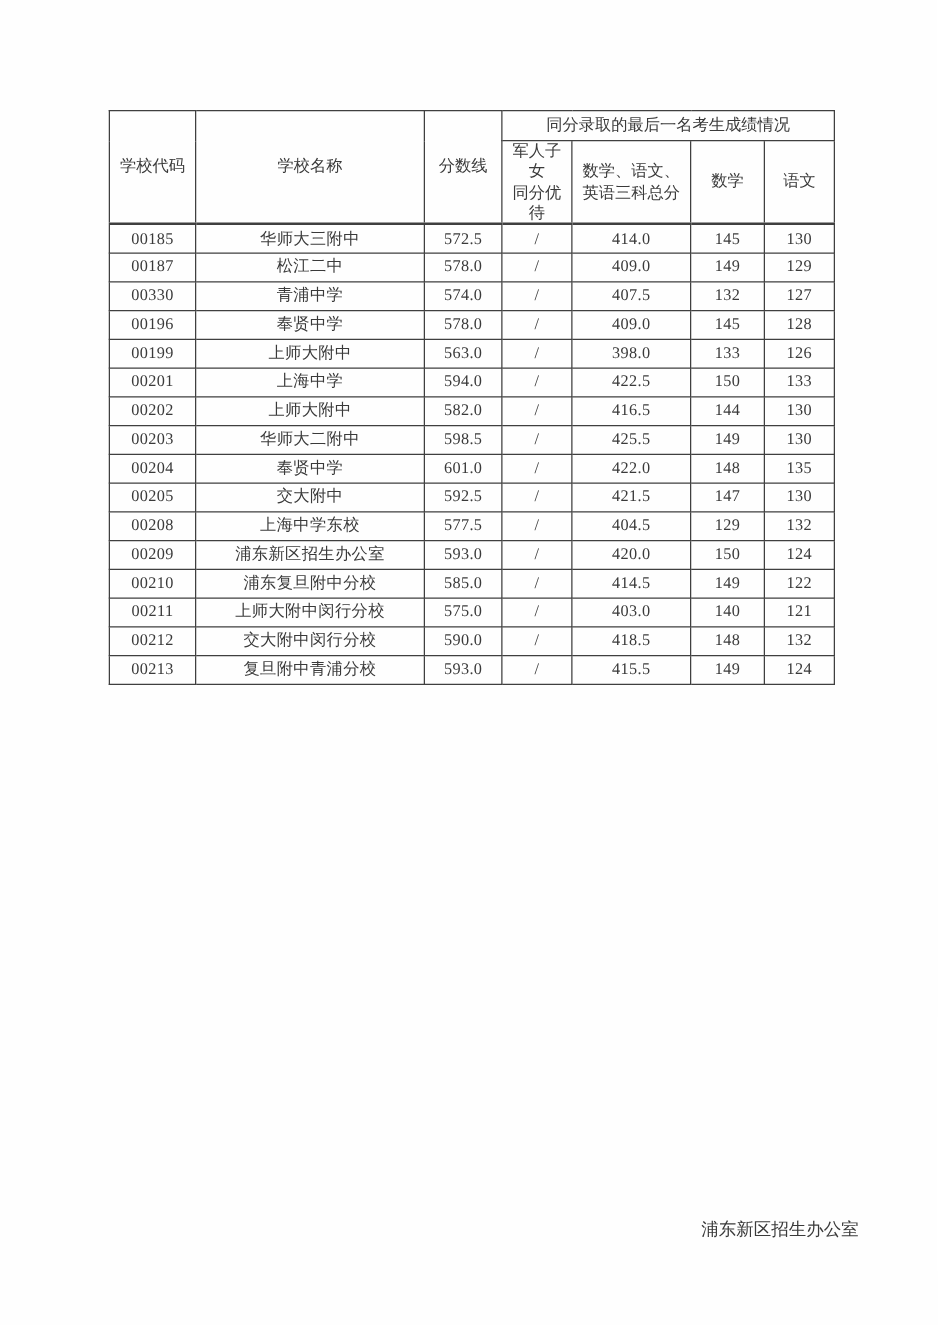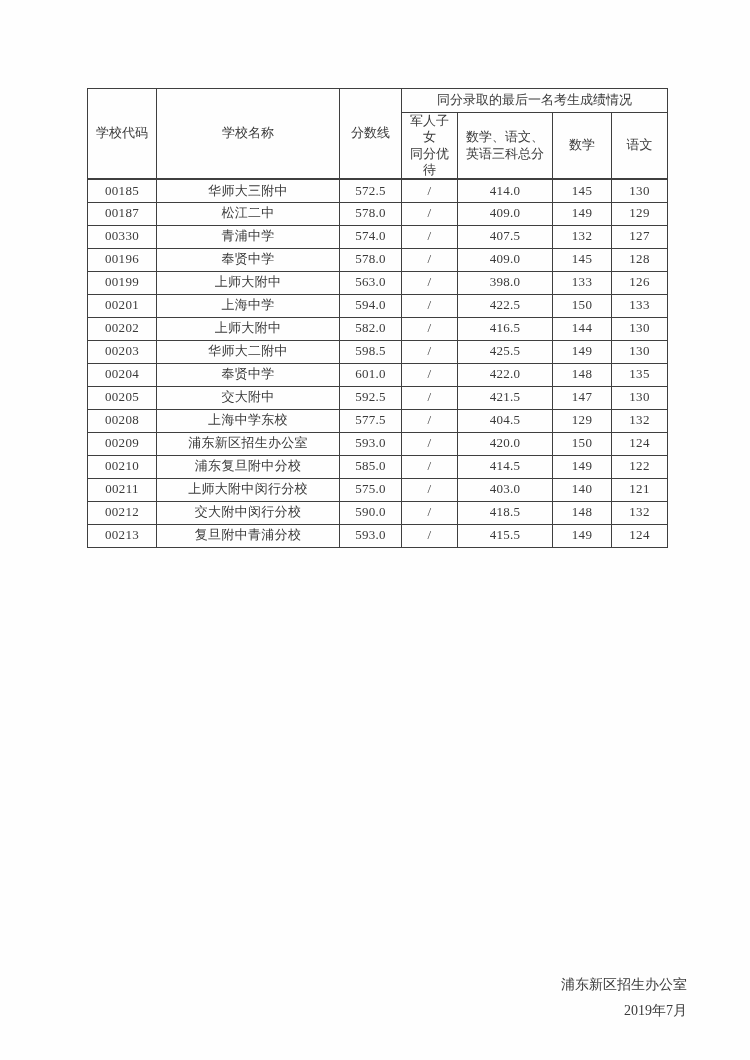--- a/index.html
+++ b/index.html
@@ -231,16 +231,15 @@
           <td>/</td>
           <td class="num">415.5</td>
           <td class="num">149</td>
           <td class="num">124</td>
         </tr>
       </tbody>
   </table>
 
   <div class="footer">
     <div>浦东新区招生办公室</div>
-    <div>2019年7月</div>
   </div>
 
 </div>
 
 </body></html>

